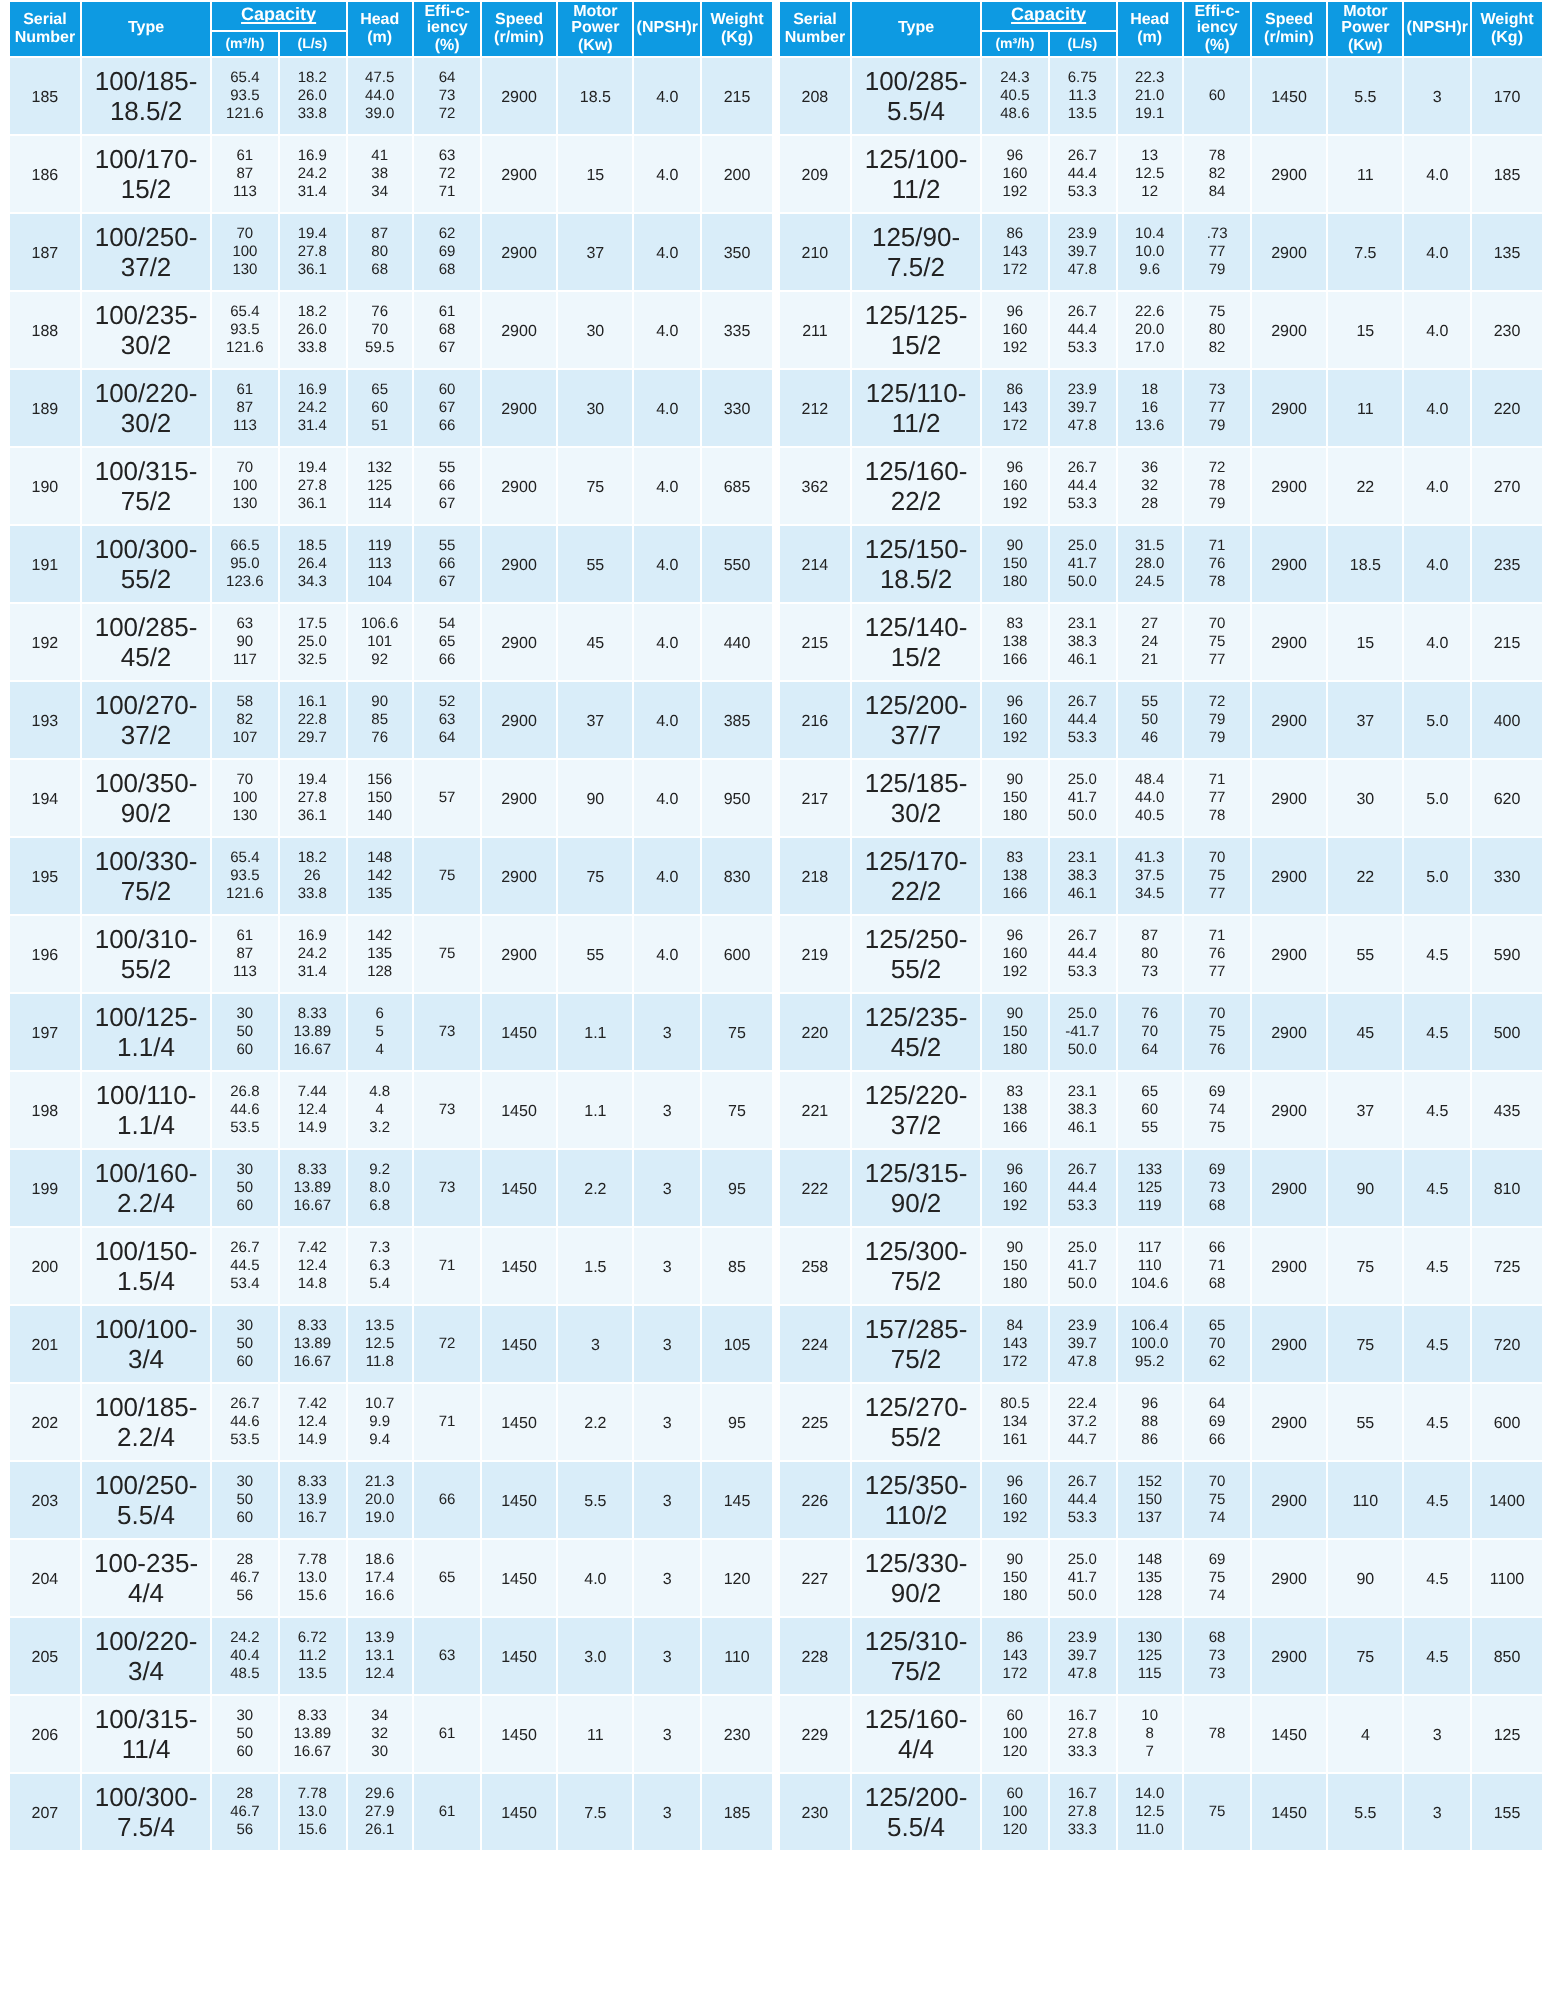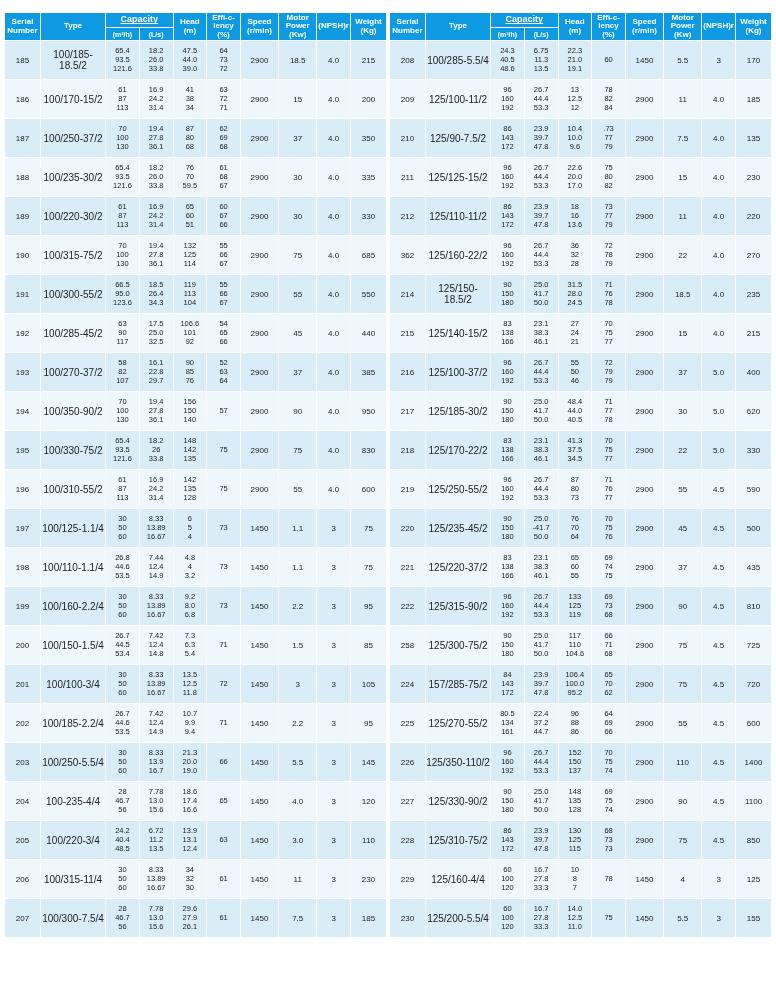--- a/index.html
+++ b/index.html
@@ -1,28 +1,28 @@
 <!DOCTYPE html>
 <html><head>
 <meta charset="utf-8">
 <style>
   html,body{margin:0;padding:0;background:#ffffff;}
   body{font-family:"Liberation Sans", sans-serif;}
-  .page{width:776px;height:984px;box-sizing:border-box;padding:12px 4px;background:#fff;}
+  .page{width:776px;height:984px;box-sizing:border-box;padding:0 4px;background:#fff;}
   table{border-collapse:collapse;table-layout:fixed;}
   .wrap{display:flex;gap:2px;align-items:flex-start;}
   .tbl{width:384px;}
   th,td{border:1px solid #ffffff;text-align:center;vertical-align:middle;}
   thead th{background:#0d9ae2;color:#ffffff;font-size:8px;line-height:1.05;padding:1px 0;font-weight:bold;}
   thead th.cap{font-size:9px;text-decoration:underline;}
   tbody td{font-size:8px;color:#222;padding:0;height:38px;}
   tbody tr.odd td{background:#d9edf9;}
   tbody tr.even td{background:#eef7fc;}
   td.multi{line-height:1.18;font-size:7.5px;}
-  td.type{font-size:10px;}
+  td.type{font-size:13px;}
   .c-serial{width:32px;}
   .c-type{width:58px;}
   .c-q{width:30px;}
   .c-ls{width:30px;}
   .c-head{width:30px;}
   .c-eff{width:30px;}
   .c-speed{width:34px;}
   .c-motor{width:34px;}
   .c-npsh{width:30px;}
   .c-weight{width:32px;}
@@ -466,21 +466,21 @@
             <td class="multi">23.1<br>38.3<br>46.1</td>
             <td class="multi">27<br>24<br>21</td>
             <td class="multi">70<br>75<br>77</td>
             <td>2900</td>
             <td>15</td>
             <td>4.0</td>
             <td>215</td>
           </tr>
           <tr class="odd">
             <td>216</td>
-            <td class="type">125/100-37/2</td>
+            <td class="type">125/200-37/7</td>
             <td class="multi">96<br>160<br>192</td>
             <td class="multi">26.7<br>44.4<br>53.3</td>
             <td class="multi">55<br>50<br>46</td>
             <td class="multi">72<br>79<br>79</td>
             <td>2900</td>
             <td>37</td>
             <td>5.0</td>
             <td>400</td>
           </tr>
           <tr class="even">

